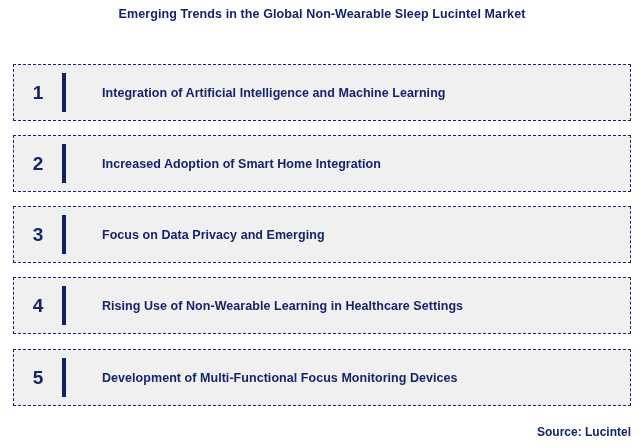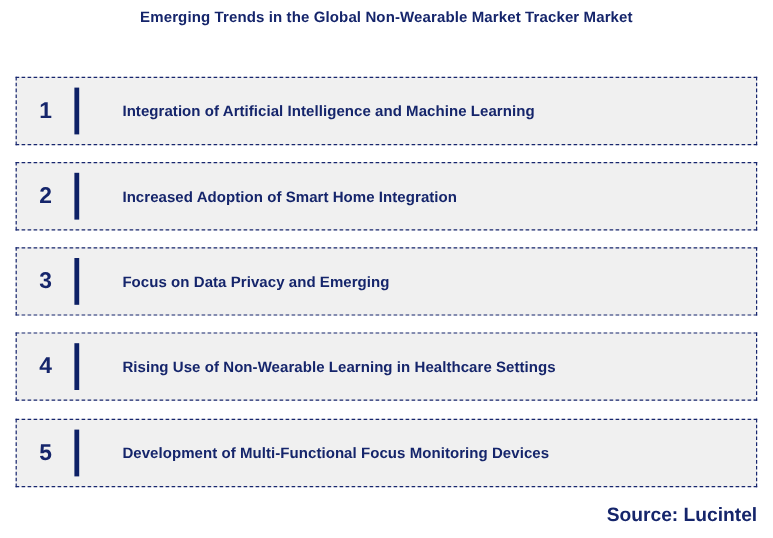--- a/index.html
+++ b/index.html
@@ -90,32 +90,32 @@
     color: #15256b;
     letter-spacing: 0.05px;
     white-space: nowrap;
     margin-left: 16px;
   }
 
   #source-note {
     position: absolute;
     right: 13px;
     bottom: 9px;
-    font-size: 16px;
+    font-size: 12px;
     font-weight: bold;
     color: #15256b;
     white-space: nowrap;
   }
 </style>
 </head>
 <body>
 
 <div id="infographic">
 
-  <div id="chart-title">Emerging Trends in the Global Non-Wearable Market Tracker Market</div>
+  <div id="chart-title">Emerging Trends in the Global Non-Wearable Sleep Lucintel Market</div>
 
   <div id="trend-list">
 
     <div class="trend-row r0">
       <div class="trend-rank">1</div>
       <div class="trend-divider"></div>
       <div class="trend-label">Integration of Artificial Intelligence and Machine Learning</div>
     </div>
 
     <div class="trend-row r1">

